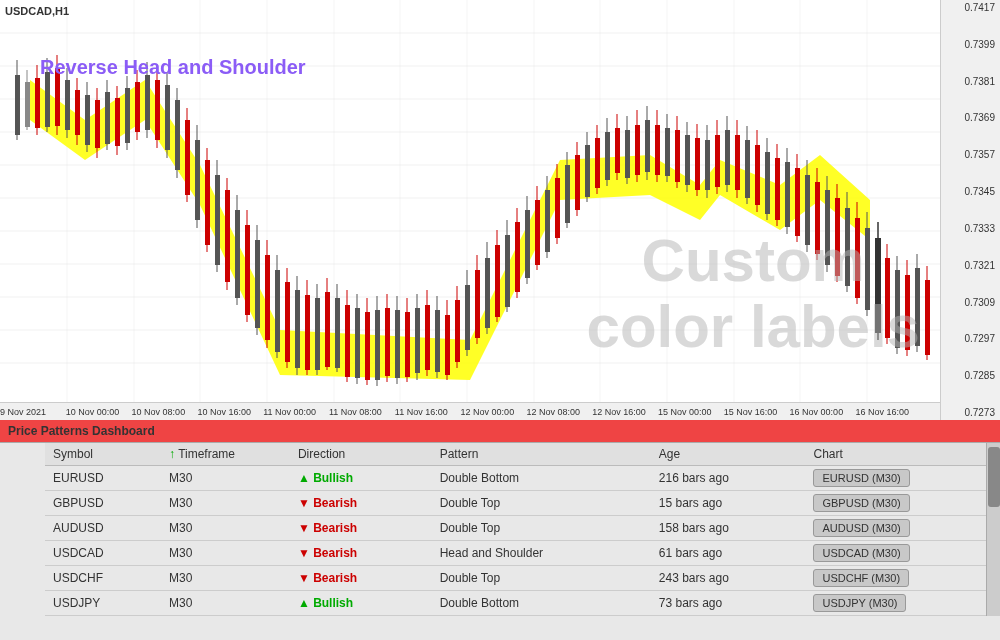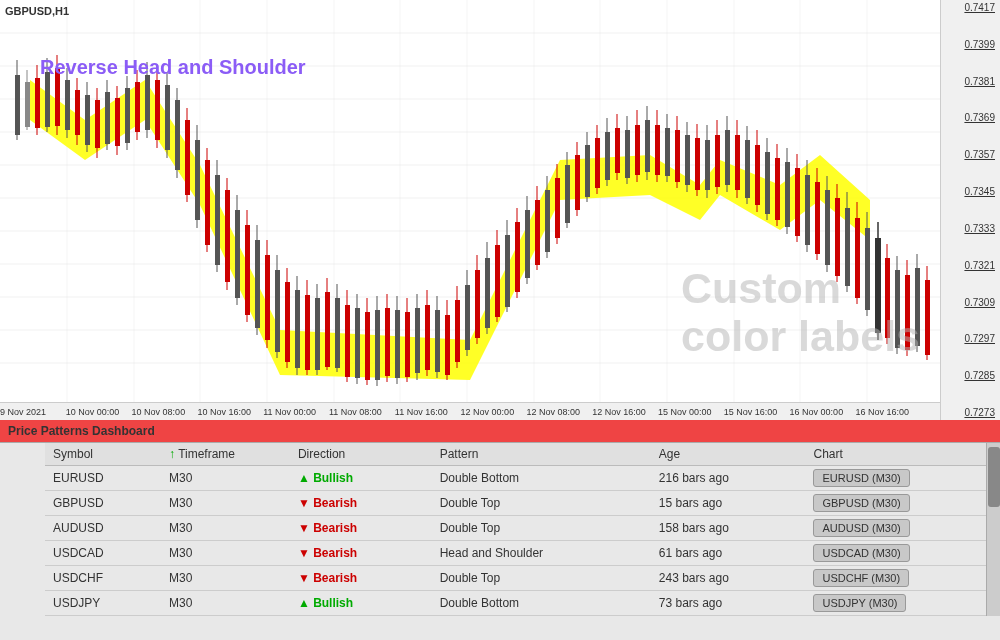--- a/index.html
+++ b/index.html
@@ -34,21 +34,20 @@
       flex-direction: column;
       justify-content: space-between;
       padding: 2px 2px;
     }
 
     .price-label {
       font-size: 10px;
       color: #333;
       text-align: right;
       padding-right: 3px;
-      text-decoration: underline;
     }
 
     
     .time-axis {
       position: absolute;
       bottom: 0;
       left: 0;
       right: 60px;
       height: 18px;
       background: #f0f0f0;
@@ -82,25 +81,25 @@
       font-weight: bold;
       color: #8b5cf6;
       margin-top: 12px;
     }
 
     
     .custom-label {
       position: absolute;
       right: 80px;
       bottom: 60px;
-      font-size: 43px;
+      font-size: 60px;
       color: rgba(180,180,180,0.5);
       font-weight: bold;
       line-height: 1.1;
-      text-align: left;
+      text-align: center;
     }
 
     
     .pattern-svg {
       position: absolute;
       top: 0;
       left: 0;
       width: calc(100% - 60px);
       height: calc(100% - 18px);
     }
@@ -521,21 +520,21 @@
       <rect x="905" y="275" width="5" height="75" fill="#c00"></rect>
       <line x1="907" y1="260" x2="907" y2="356" stroke="#c00" stroke-width="1"></line>
 
       <rect x="915" y="268" width="5" height="78" fill="#555"></rect>
       <line x1="917" y1="254" x2="917" y2="352" stroke="#555" stroke-width="1"></line>
 
       <rect x="925" y="280" width="5" height="75" fill="#c00"></rect>
       <line x1="927" y1="266" x2="927" y2="360" stroke="#c00" stroke-width="1"></line>
     </svg>
 
-    <div class="symbol-label">GBPUSD,H1</div>
+    <div class="symbol-label">USDCAD,H1</div>
 
     <div class="pattern-label-chart">Reverse Head and Shoulder</div>
 
     <div class="custom-label">Custom<br>color labels</div>
 
     <div class="price-axis">
       <span class="price-label">0.7417</span>
       <span class="price-label">0.7399</span>
       <span class="price-label">0.7381</span>
       <span class="price-label">0.7369</span>

